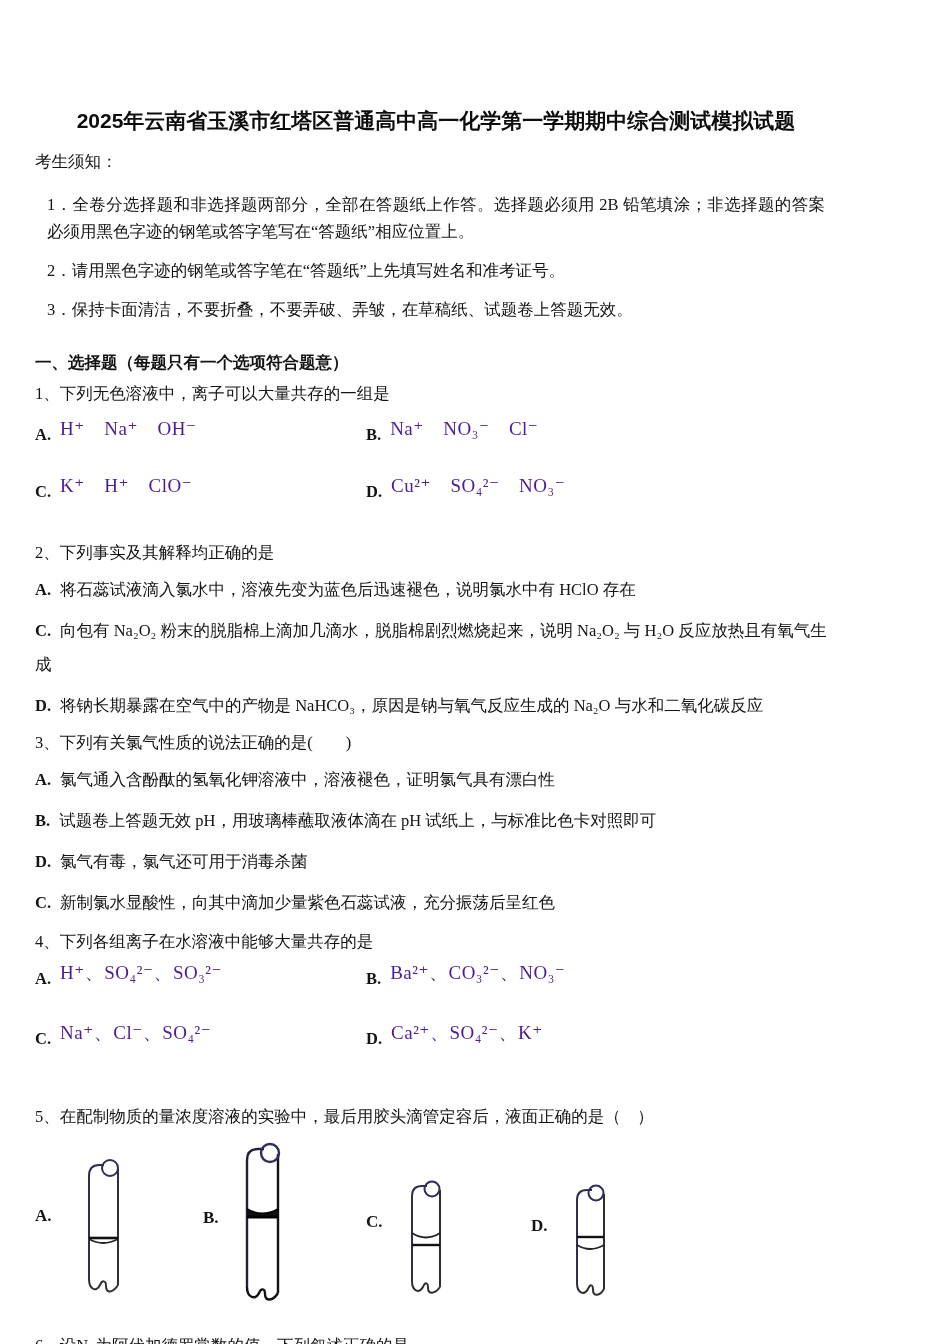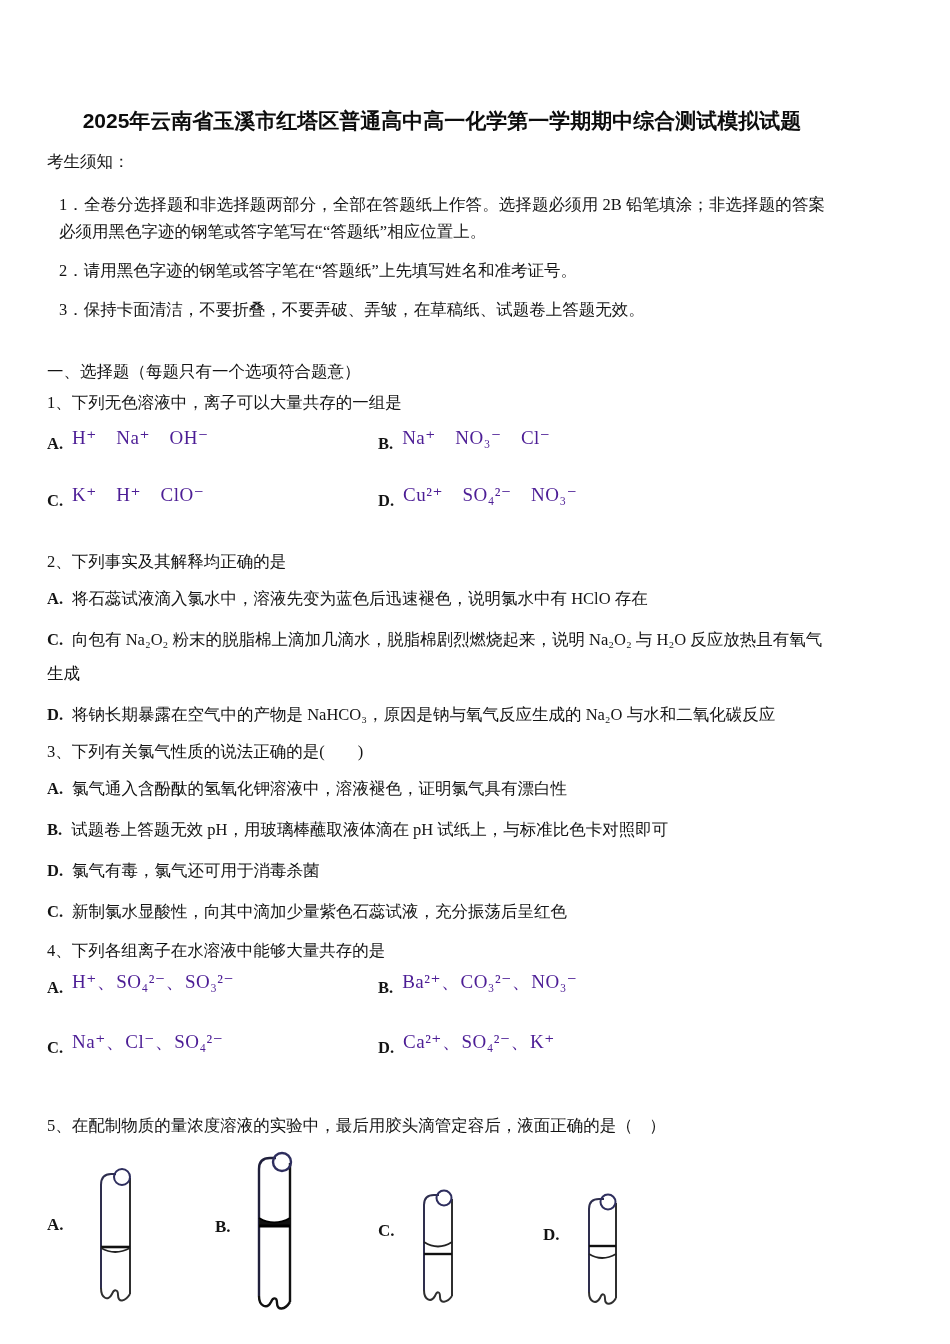--- a/index.html
+++ b/index.html
@@ -3,21 +3,21 @@
 <meta charset="utf-8">
 <style>
   * { box-sizing: border-box; }
   html, body { margin: 0; padding: 0; background: #ffffff; }
   .page {
     position: relative;
     width: 882px;
     height: 1344px;
     background: #ffffff;
     overflow: hidden;
-    padding: 0 45px 0 47px;
+    padding: 0 45px 0 35px;
     font-family: "Liberation Serif", "DejaVu Serif", serif;
     font-size: 16.5px;
     color: #141414;
   }
   .title {
     margin: 0;
     padding-top: 106px;
     text-align: center;
     font-size: 21px;
     line-height: 30px;
@@ -28,23 +28,23 @@
   .notice-heading {
     margin: 12px 0 16px 0;
     line-height: 27px;
   }
   .notice-item {
     margin: 12px;
     line-height: 27px;
     text-align: justify;
   }
   .section-heading {
-    margin: 35px 0 0 0;
-    line-height: 27px;
-    font-weight: 400;
+    margin: 26px 0 0 0;
+    line-height: 27px;
+    font-weight: 700;
     font-family: "Liberation Sans", "DejaVu Sans", sans-serif;
   }
   .stem {
     margin: 4px 0 0 0;
     line-height: 27px;
   }
   .option-line {
     margin: 7px 0 0 0;
     line-height: 34px;
   }

